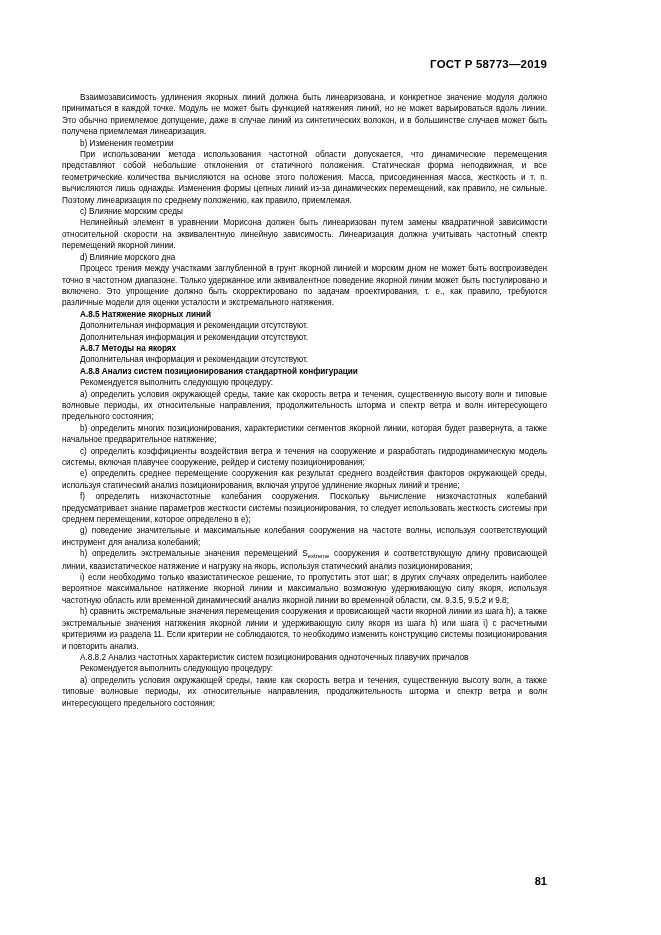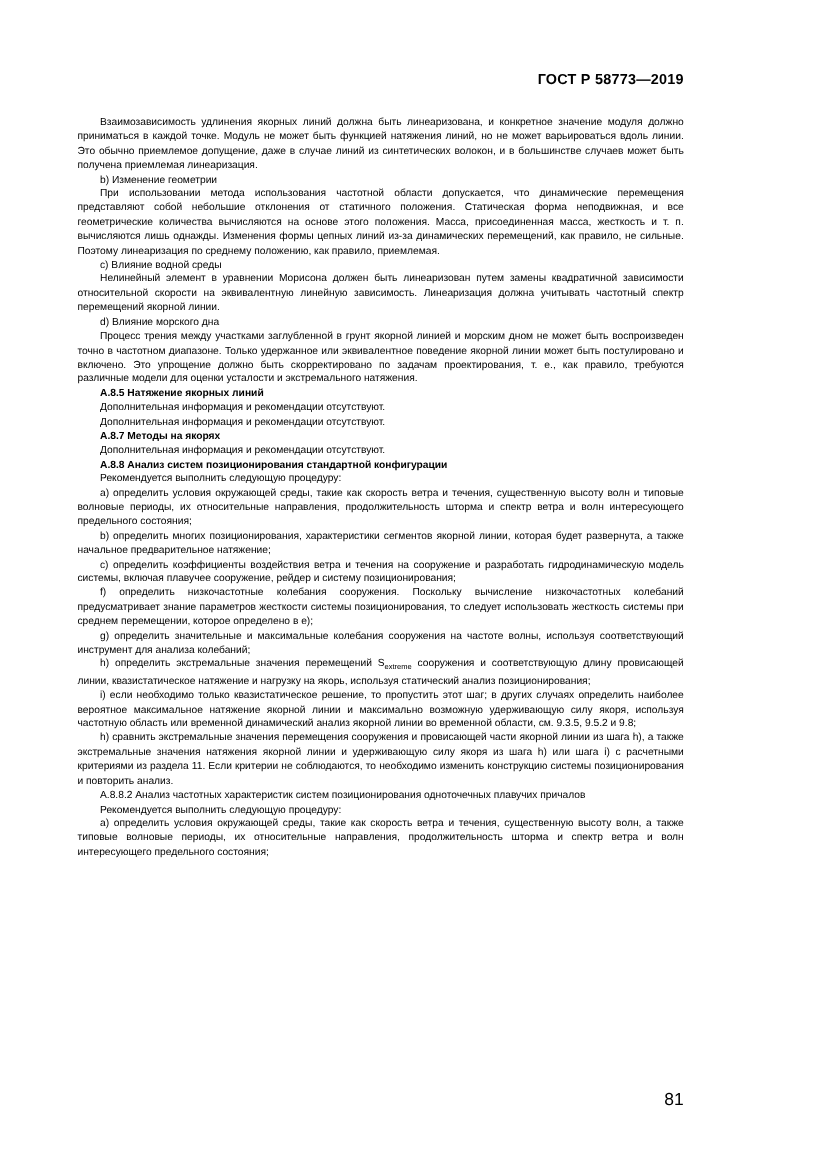--- a/index.html
+++ b/index.html
@@ -42,62 +42,63 @@
     text-indent: 18px;
   }
   p.heading {
     text-indent: 18px;
     font-weight: bold;
   }
   .pagenum {
     position: absolute;
     right: 62px;
     bottom: 48px;
-    font-size: 14px;
-    font-weight: normal;
+    font-size: 11px;
+    font-weight: bold;
   }
   sub {
     font-size: 6px;
     vertical-align: baseline;
     position: relative;
     top: 2px;
   }
 </style>
 </head>
 <body>
 
 <div class="page">
 
   <div class="header">ГОСТ Р 58773—2019</div>
 
   <div class="body-text">
 
     <p>Взаимозависимость удлинения якорных линий должна быть линеаризована, и конкретное значение модуля должно приниматься в каждой точке. Модуль не может быть функцией натяжения линий, но не может варьироваться вдоль линии. Это обычно приемлемое допущение, даже в случае линий из синтетических волокон, и в большинстве случаев может быть получена приемлемая линеаризация.</p>
-    <p>b) Изменение геометрии</p>
+    <p>b) Изменения геометрии</p>
     <p>При использовании метода использования частотной области допускается, что динамические перемещения представляют собой небольшие отклонения от статичного положения. Статическая форма неподвижная, и все геометрические количества вычисляются на основе этого положения. Масса, присоединенная масса, жесткость и т. п. вычисляются лишь однажды. Изменения формы цепных линий из-за динамических перемещений, как правило, не сильные. Поэтому линеаризация по среднему положению, как правило, приемлемая.</p>
-    <p>c) Влияние водной среды</p>
+    <p>c) Влияние морским среды</p>
     <p>Нелинейный элемент в уравнении Морисона должен быть линеаризован путем замены квадратичной зависимости относительной скорости на эквивалентную линейную зависимость. Линеаризация должна учитывать частотный спектр перемещений якорной линии.</p>
     <p>d) Влияние морского дна</p>
     <p>Процесс трения между участками заглубленной в грунт якорной линией и морским дном не может быть воспроизведен точно в частотном диапазоне. Только удержанное или эквивалентное поведение якорной линии может быть постулировано и включено. Это упрощение должно быть скорректировано по задачам проектирования, т. е., как правило, требуются различные модели для оценки усталости и экстремального натяжения.</p>
 
     <p class="heading">А.8.5 Натяжение якорных линий</p>
     <p>Дополнительная информация и рекомендации отсутствуют.</p>
 
     <p>Дополнительная информация и рекомендации отсутствуют.</p>
 
     <p class="heading">А.8.7 Методы на якорях</p>
     <p>Дополнительная информация и рекомендации отсутствуют.</p>
 
     <p class="heading">А.8.8 Анализ систем позиционирования стандартной конфигурации</p>
     <p>Рекомендуется выполнить следующую процедуру:</p>
     <p>a) определить условия окружающей среды, такие как скорость ветра и течения, существенную высоту волн и типовые волновые периоды, их относительные направления, продолжительность шторма и спектр ветра и волн интересующего предельного состояния;</p>
     <p>b) определить многих позиционирования, характеристики сегментов якорной линии, которая будет развернута, а также начальное предварительное натяжение;</p>
     <p>c) определить коэффициенты воздействия ветра и течения на сооружение и разработать гидродинамическую модель системы, включая плавучее сооружение, рейдер и систему позиционирования;</p>
+    <p>e) определить среднее перемещение сооружения как результат среднего воздействия факторов окружающей среды, используя статический анализ позиционирования, включая упругое удлинение якорных линий и трение;</p>
     <p>f) определить низкочастотные колебания сооружения. Поскольку вычисление низкочастотных колебаний предусматривает знание параметров жесткости системы позиционирования, то следует использовать жесткость системы при среднем перемещении, которое определено в e);</p>
-    <p>g) определить значительные и максимальные колебания сооружения на частоте волны, используя соответствующий инструмент для анализа колебаний;</p>
+    <p>g) поведение значительные и максимальные колебания сооружения на частоте волны, используя соответствующий инструмент для анализа колебаний;</p>
     <p><span>h) определить экстремальные значения перемещений S</span><sub>extreme</sub><span> сооружения и соответствующую длину провисающей линии, квазистатическое натяжение и нагрузку на якорь, используя статический анализ позиционирования;</span></p>
     <p>i) если необходимо только квазистатическое решение, то пропустить этот шаг; в других случаях определить наиболее вероятное максимальное натяжение якорной линии и максимально возможную удерживающую силу якоря, используя частотную область или временной динамический анализ якорной линии во временной области, см. 9.3.5, 9.5.2 и 9.8;</p>
     <p>h) сравнить экстремальные значения перемещения сооружения и провисающей части якорной линии из шага h), а также экстремальные значения натяжения якорной линии и удерживающую силу якоря из шага h) или шага i) с расчетными критериями из раздела 11. Если критерии не соблюдаются, то необходимо изменить конструкцию системы позиционирования и повторить анализ.</p>
 
     <p>А.8.8.2 Анализ частотных характеристик систем позиционирования одноточечных плавучих причалов</p>
     <p>Рекомендуется выполнить следующую процедуру:</p>
     <p>a) определить условия окружающей среды, такие как скорость ветра и течения, существенную высоту волн, а также типовые волновые периоды, их относительные направления, продолжительность шторма и спектр ветра и волн интересующего предельного состояния;</p>
 
   </div>
 

